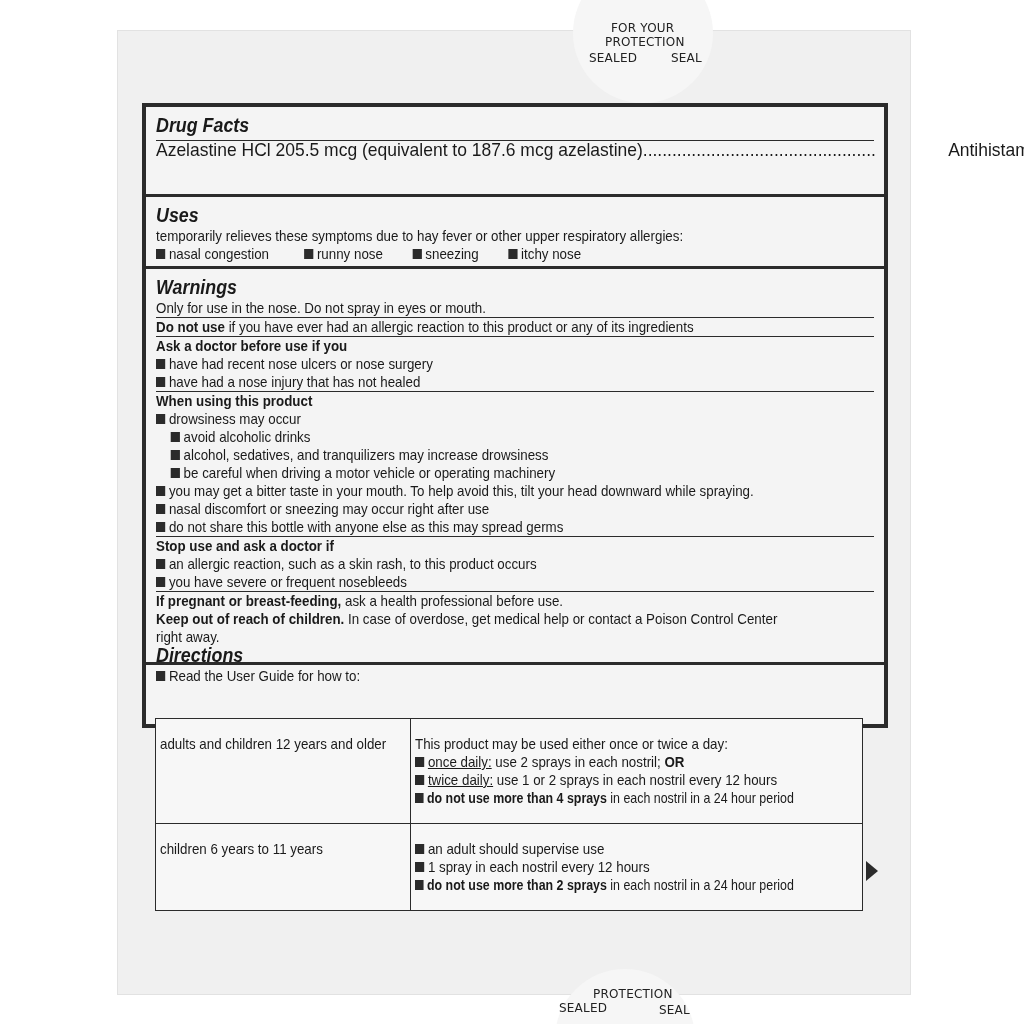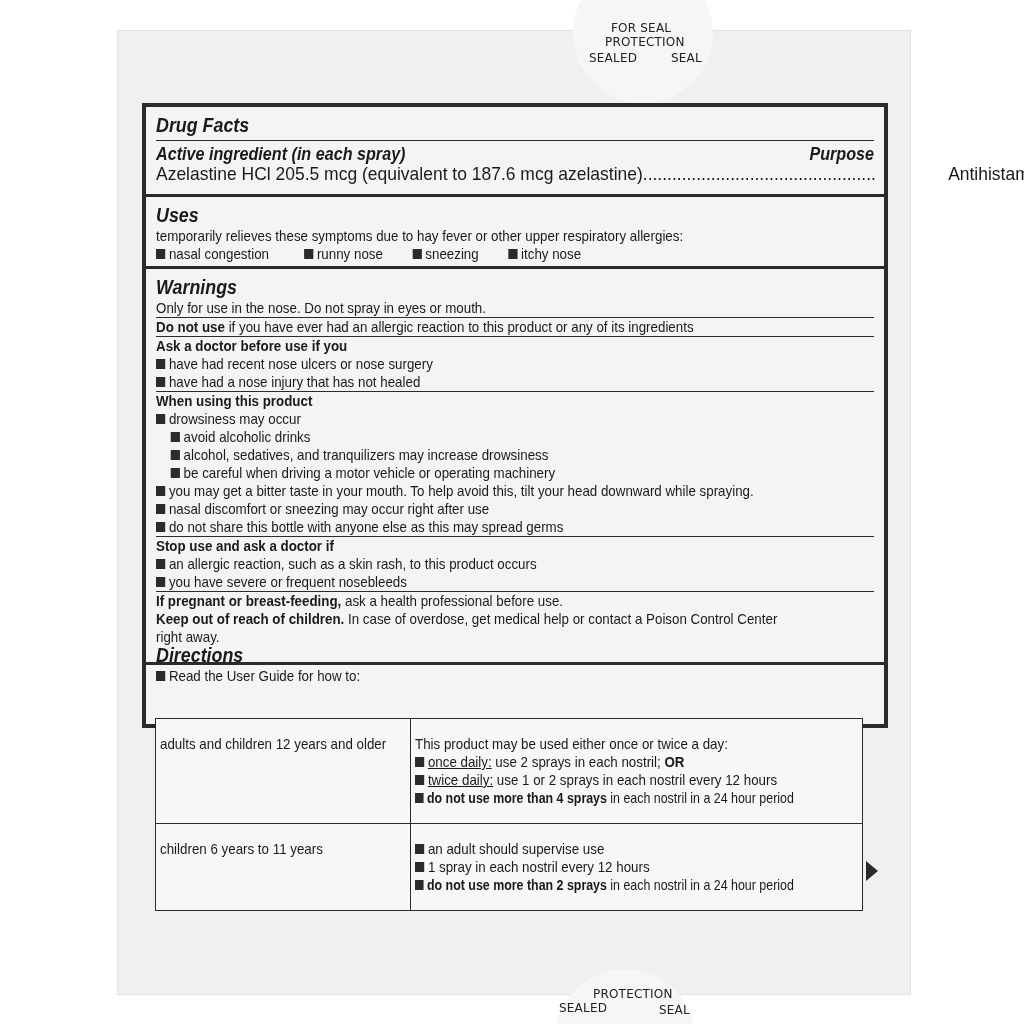--- a/index.html
+++ b/index.html
@@ -41,41 +41,37 @@
   table.dir { position: absolute; left: 9px; top: 83px; width: 706px; border-collapse: collapse; background: #f7f7f7; }
   table.dir td { border: 1.5px solid #2b2b2b; vertical-align: top; padding: 16px 4px; font-size: 14.5px; line-height: 18px; }
   table.dir td.age { width: 266px; }
   .arrow { position: absolute; right: 6px; bottom: 8px; width: 0; height: 0; border-top: 10px solid transparent; border-bottom: 10px solid transparent; border-left: 12px solid #2b2b2b; }
 </style>
 </head>
 <body>
 
 <div class="package">
   <div class="seal seal-top">
-    <span style="left:38px;top:58px;">FOR SEAL</span>
+    <span style="left:38px;top:58px;">FOR YOUR</span>
     <span style="left:32px;top:72px;">PROTECTION</span>
     <span style="left:16px;top:88px;">SEALED</span>
     <span style="left:98px;top:88px;">SEAL</span>
   </div>
   <div class="seal seal-bottom">
     <span style="left:38px;top:18px;">PROTECTION</span>
     <span style="left:4px;top:32px;">SEALED</span>
     <span style="left:104px;top:34px;">SEAL</span>
   </div>
 </div>
 
 <div class="facts">
 
   <div class="section" style="top:0;height:90px;">
     <div class="title" style="margin-top:6px;">Drug Facts</div>
     <div class="hr" style="margin-top:3px;"></div>
-    <div class="row-flex" style="margin-top:2px;">
-      <div class="subtitle">Active ingredient (in each spray)</div>
-      <div class="purpose">Purpose</div>
-    </div>
     <div class="row-flex" style="font-size:19px;line-height:18px;">
       <div style="white-space:nowrap;transform:scaleX(0.92);transform-origin:left;">
         <span>Azelastine HCl 205.5 mcg (equivalent to 187.6 mcg azelastine)</span><span>................................................</span>
       </div>
       <div style="white-space:nowrap;transform:scaleX(0.92);transform-origin:right;">Antihistamine</div>
     </div>
   </div>
 
   <div class="section" style="top:162px;height:396px;">
     <div class="title" style="margin-top:6px;">Warnings</div>

